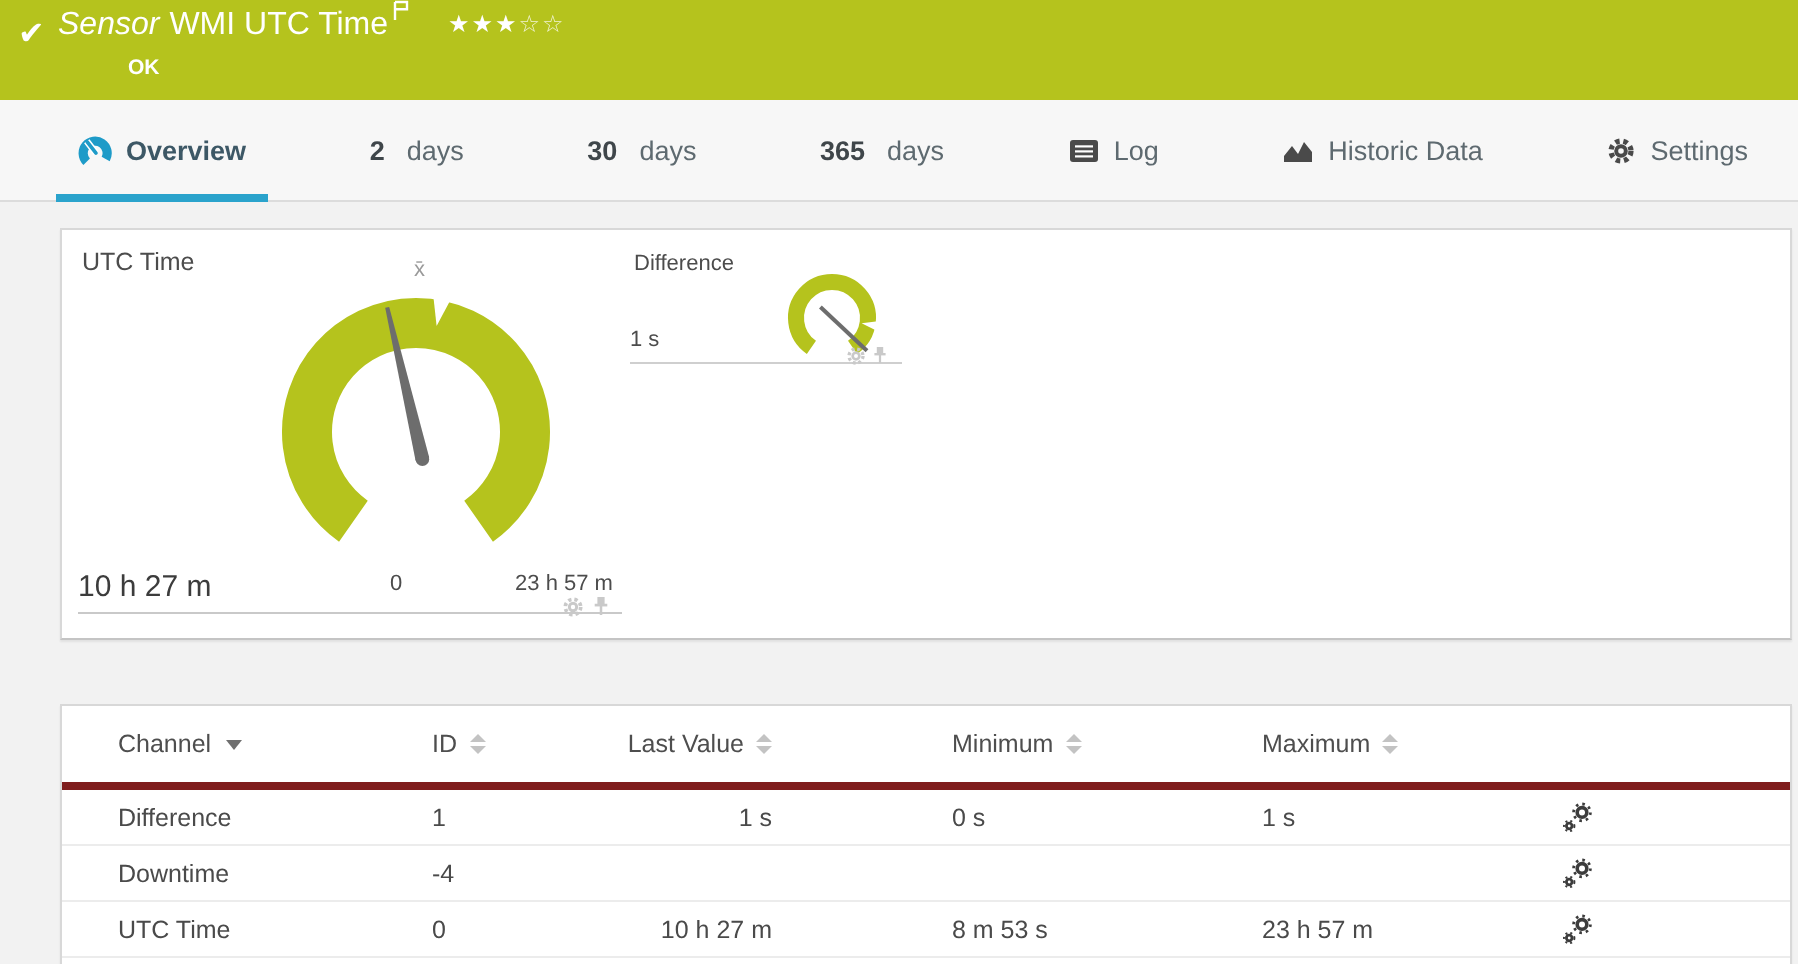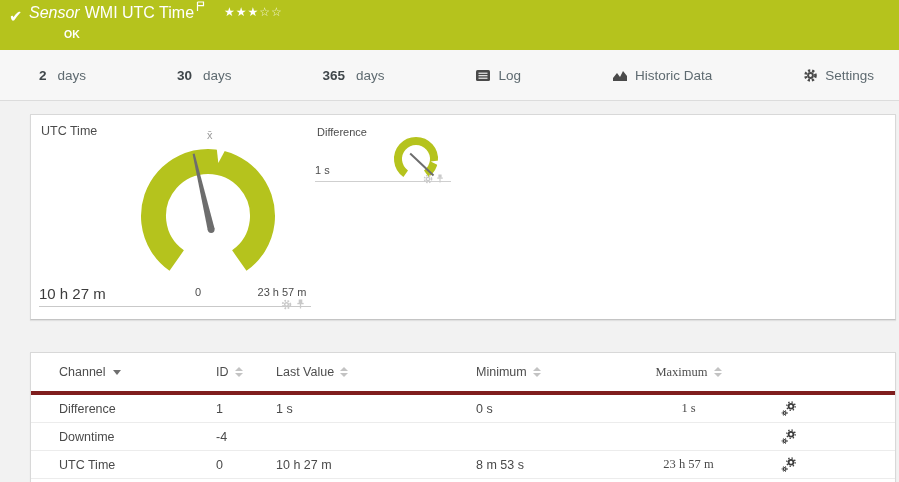--- a/index.html
+++ b/index.html
@@ -49,23 +49,23 @@
   .svg-main{position:absolute;left:102px;top:24px;}
   .svg-mini{position:absolute;left:357px;top:18px;}
 
   
   .thead{display:flex;align-items:center;height:38px;padding-left:28px;
          border-bottom:4px solid #7f1d1d;font-size:12.5px;color:#4e4e4e;}
   .trow{display:flex;align-items:center;height:27px;padding-left:28px;
         border-bottom:1px solid #ececec;font-size:12.5px;color:#4a4a4a;}
   .tc1{width:157px;}
   .tc2{width:60px;}
-  .tc3{width:110px;text-align:left;}
+  .tc3{width:110px;text-align:right;}
   .tc4{width:115px;margin-left:90px;text-align:left;}
-  .tc5{width:115px;margin-left:40px;text-align:center;font-family:Liberation Serif, serif;}
+  .tc5{width:115px;margin-left:40px;text-align:left;}
   .tc6{margin-left:35px;width:22px;display:flex;align-items:center;}
   .hcell{display:inline-flex;align-items:center;justify-content:center;}
   .sort-down-solid{width:0;height:0;border-left:4.5px solid transparent;border-right:4.5px solid transparent;
                    border-top:5.5px solid #6f6f6f;display:inline-block;margin-left:7px;}
   .sort-both{display:inline-flex;flex-direction:column;gap:2px;margin-left:6px;}
   .sort-both i{display:block;width:0;height:0;border-left:4px solid transparent;border-right:4px solid transparent;}
   .sort-both .up{border-bottom:4px solid #c3c3c3;}
   .sort-both .down{border-top:4px solid #c3c3c3;}
 </style>
 </head>
@@ -78,20 +78,30 @@
     <div class="hdr-title">
       <span class="hdr-kind">Sensor</span><span>WMI UTC Time</span><span class="hdr-flag"><svg width="9" height="11" viewBox="0 0 9 11">
             <path d="M1.5,1 V10 M1.5,1 h6 v3.6 h-6" stroke="#ffffff" stroke-width="1.2" fill="none"></path>
           </svg></span>
     </div>
     <div class="hdr-stars"><span>★★★</span><span class="hollow">☆☆</span></div>
     <div class="hdr-status">OK</div>
   </div>
 
   <div class="tabbar">
+    <div class="tab active">
+      <span class="ticon">
+        <svg width="17" height="17" viewBox="0 0 17 17">
+          <path d="M3.7,13.2 A6 6 0 1 1 13.3,13.2" fill="none" stroke="#1e9bc8" stroke-width="4.6" transform="rotate(-8 8.5 9)"></path>
+          <line x1="9" y1="9.6" x2="4.4" y2="3.6" stroke="#ffffff" stroke-width="3.4"></line>
+          <line x1="9" y1="9.6" x2="4.6" y2="3.9" stroke="#1e9bc8" stroke-width="1.8" stroke-linecap="round"></line>
+        </svg>
+      </span>
+      <span>Overview</span>
+    </div>
     <div class="tab">
       <span class="num">2</span>
       <span>days</span>
     </div>
     <div class="tab">
       <span class="num">30</span>
       <span>days</span>
     </div>
     <div class="tab">
       <span class="num">365</span>

